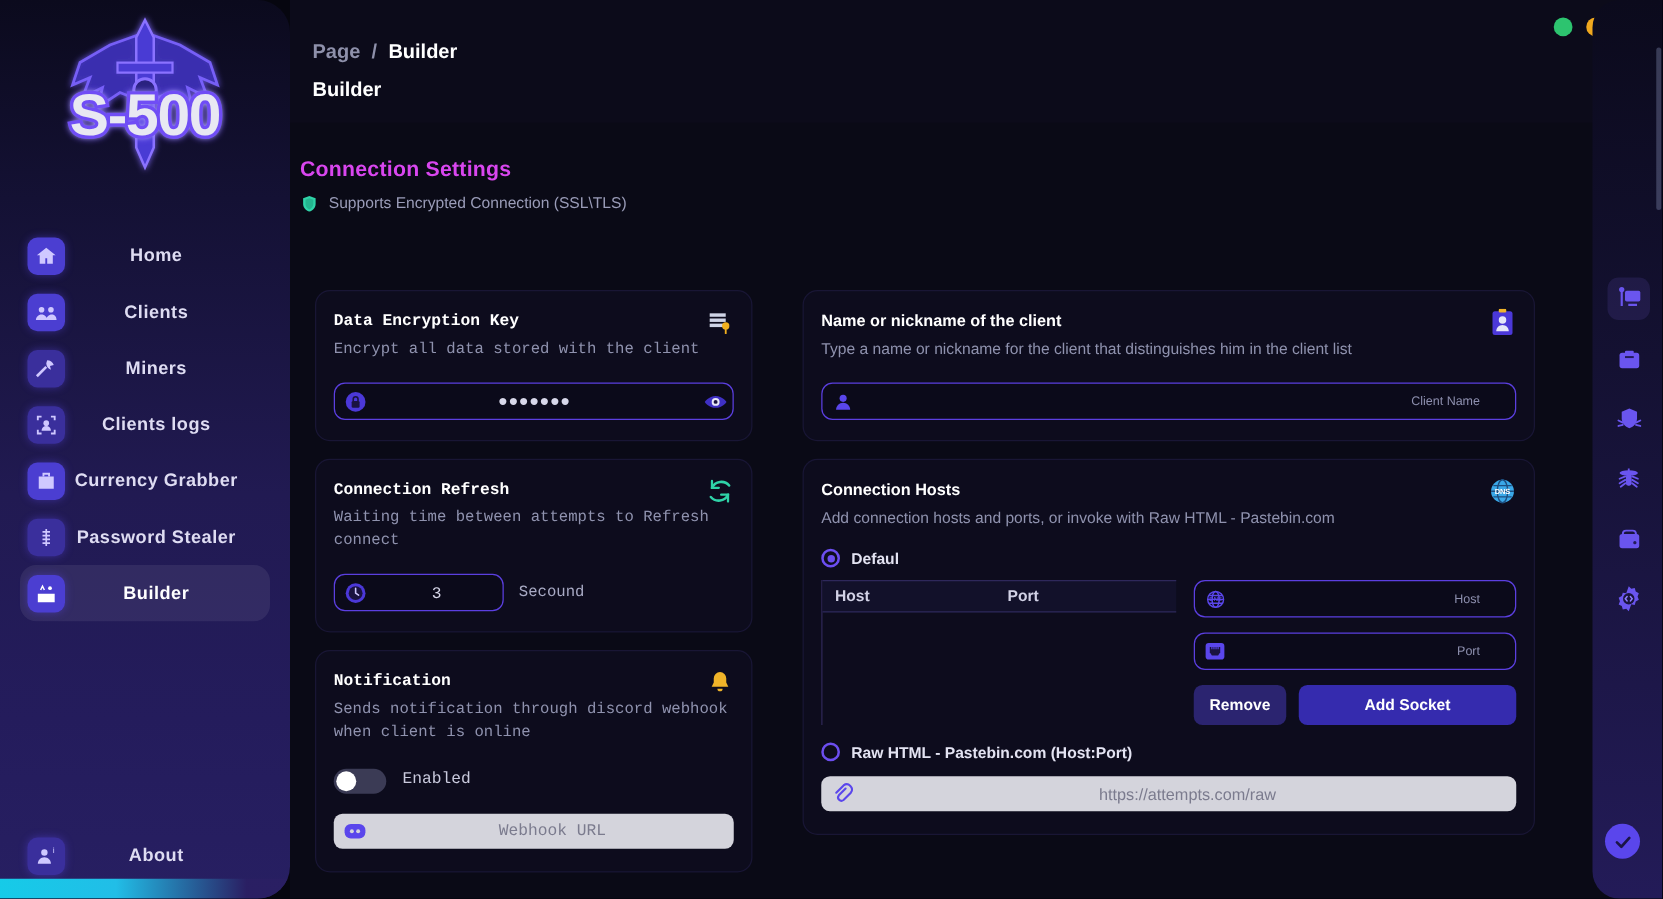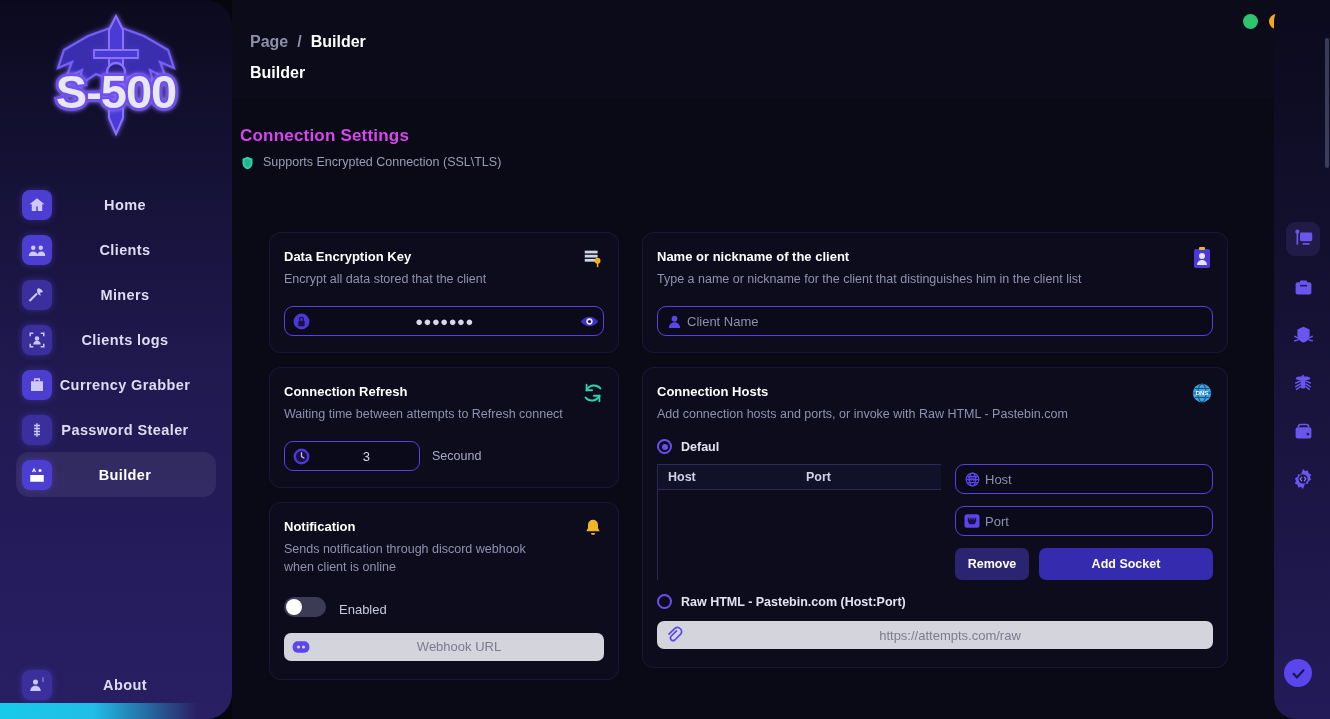--- a/index.html
+++ b/index.html
@@ -118,21 +118,21 @@
     display: flex; gap: 8px;
     margin-top: 9px;
   }
   .section-sub span.txt { color: #9a9cb8; font-size: 12.5px; }
 
   
   .grid {
     position: absolute; left: 20px; top: 232px;
     width: 976px;
   }
-  .col-left { position: absolute; left: 17px; top: 0; width: 350px; }
+  .col-left { position: absolute; left: 0; top: 0; width: 350px; font-family: Liberation Mono, monospace; }
   .col-right { position: absolute; left: 390px; top: 0; width: 586px; }
 
   .card {
     background: #0d0c1d;
     border-radius: 12px;
     border: 1px solid rgba(70,60,140,.22);
     padding: 16px 14px 16px 14px;
     position: relative;
     margin-bottom: 14px;
   }
@@ -157,42 +157,42 @@
   .field .f-icon {
     width: 26px; height: 26px; margin-left: 3px;
     display: flex; align-items: center; justify-content: center;
     flex: 0 0 26px;
   }
   .field .f-val {
     flex: 1; text-align: center;
     color: #d8d8ea; font-size: 13px; letter-spacing: .5px;
   }
   .field .f-ph {
-    flex: 1; text-align: left;
-    color: #8d8fae; font-size: 13px;
+    flex: 1; text-align: right;
+    color: #8d8fae; font-size: 10px;
   }
   .field .f-right {
     width: 28px; display: flex; align-items: center; justify-content: center;
     flex: 0 0 28px;
   }
   .pw-dots { letter-spacing: 3px; font-size: 15px; color: #e6e6f5; }
 
   .field-light {
     display: flex; align-items: center;
     height: 28px; border-radius: 7px;
     background: #d4d4dc;
   }
   .field-light .f-icon { width: 26px; flex: 0 0 26px; display:flex; align-items:center; justify-content:center; margin-left:4px;}
   .field-light .f-ph { flex:1; text-align:center; color:#7b7b8e; font-size: 13px; }
 
   .refresh-row { display: flex; align-items: center; gap: 12px; margin-top: 18px; }
   .refresh-field { width: 136px; }
   .refresh-unit { color: #a8aac4; font-size: 12.5px; }
 
-  .toggle-row { display: flex; align-items: flex-end; gap: 13px; margin-top: 20px; }
+  .toggle-row { display: flex; align-items: flex-start; gap: 13px; margin-top: 20px; }
   .toggle {
     width: 42px; height: 20px; border-radius: 11px;
     background: #3b3b55; position: relative; cursor: pointer;
   }
   .toggle .knob {
     position: absolute; left: 2px; top: 2px;
     width: 16px; height: 16px; border-radius: 50%;
     background: #ffffff;
   }
   .toggle-label { color: #c9cadd; font-size: 13px; }
@@ -418,21 +418,21 @@
         <span class="txt">Supports Encrypted Connection (SSL\TLS)</span>
       </div>
     </div>
 
     <div class="grid">
 
       <div class="col-left">
 
         <div class="card">
           <div class="card-title">Data Encryption Key</div>
-          <div class="card-sub">Encrypt all data stored that the client</div>
+          <div class="card-sub">Encrypt all data stored with the client</div>
           <div class="card-corner-icon">
             <svg width="22" height="22" viewBox="0 0 24 24">
               <rect x="3" y="4" width="14" height="3" fill="#cfd4e6"></rect>
                 <rect x="3" y="8.5" width="14" height="3" fill="#cfd4e6"></rect>
               <rect x="3" y="13" width="14" height="3" fill="#cfd4e6"></rect>
               <circle cx="17" cy="15" r="3.2" fill="#f2b01e"></circle>
                 <rect x="16.2" y="16" width="1.6" height="6" fill="#f2b01e"></rect>
             </svg>
           </div>
           <div style="margin-top:18px">

